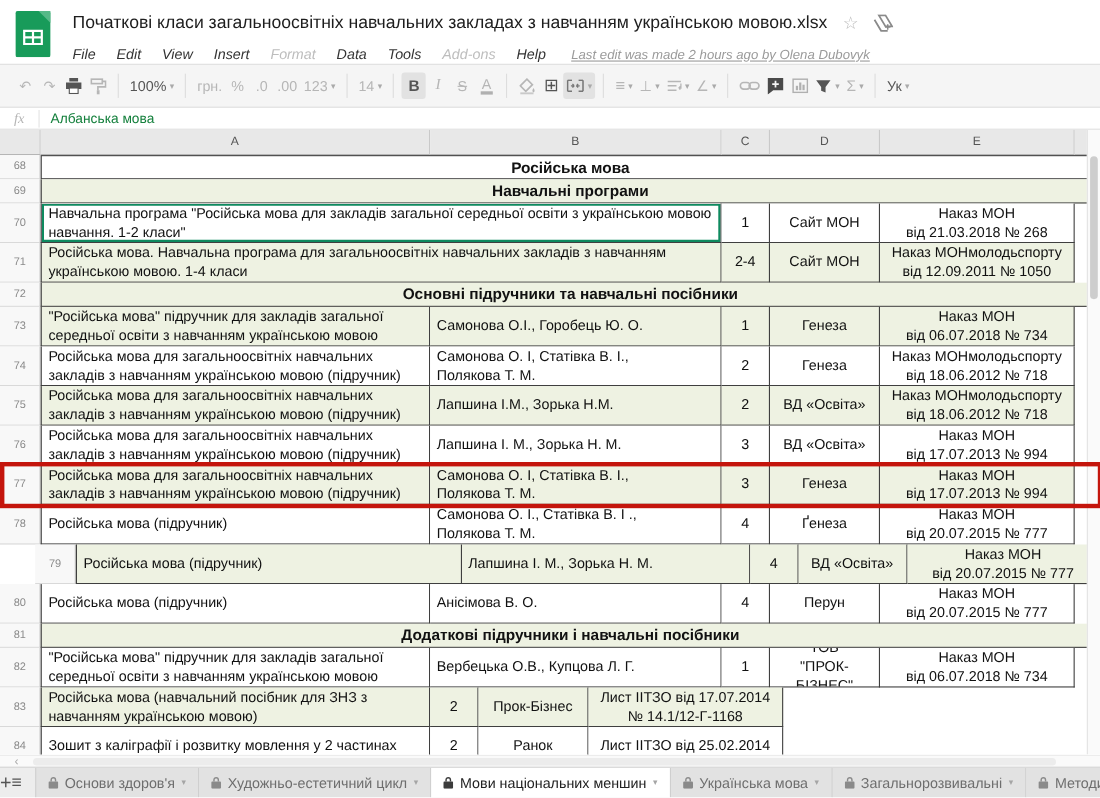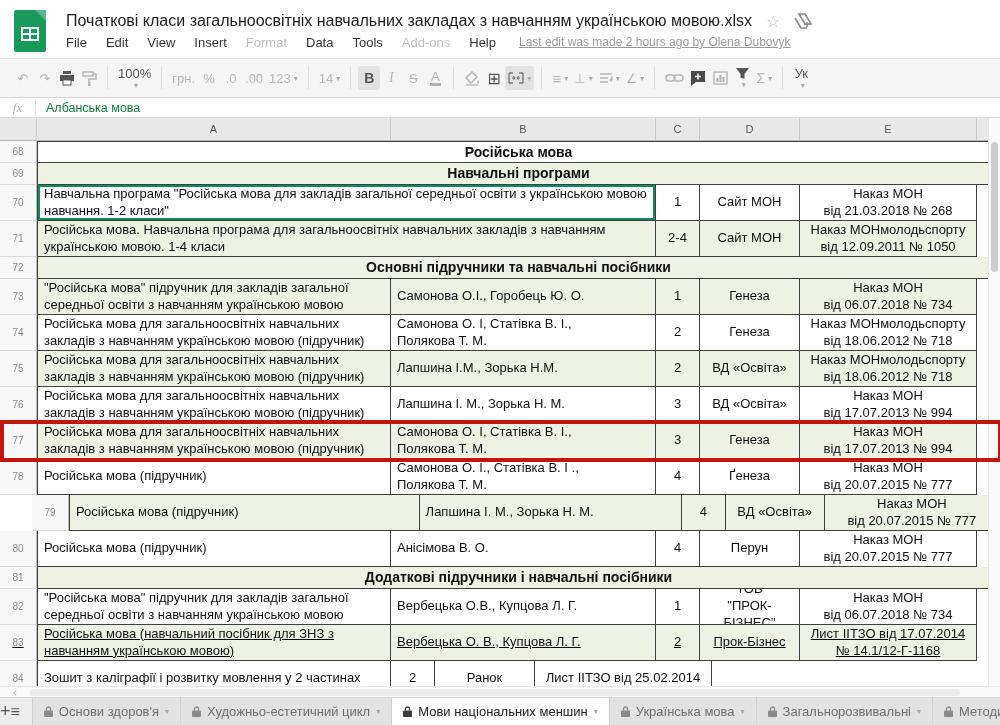--- a/index.html
+++ b/index.html
@@ -6,32 +6,32 @@
   html,body { width:1000px; height:725px; overflow:hidden; background:#fff;
     font-family:"Liberation Sans", sans-serif; }
 
   
   .titlebar { height:58px; display:flex; align-items:flex-start; padding:8px 12px 0 14px; background:#fff; }
   .logo { width:32px; height:42px; margin-right:20px; margin-top:2px; }
   .tmain { flex:1; }
   .trow1 { display:flex; align-items:center; height:26px; }
   .doc-title { font-size:16px; color:#1d1d1d; margin-right:14px; white-space:nowrap; }
   .star { font-size:16px; color:#b9b9b9; margin-right:12px; }
-  .trow2 { display:flex; align-items:flex-start; height:22px; margin-top:1px; }
+  .trow2 { display:flex; align-items:flex-end; height:22px; margin-top:1px;font-style:italic; }
   .menu-item { font-size:13px; color:#333; margin-right:19px; cursor:pointer; }
   .menu-item.dis { color:#bdbdbd; }
   .last-edit { font-size:12px; color:#9a9a9a; text-decoration:underline; margin-left:4px; }
 
   
   .toolbar { height:40px; background:#f5f5f5; border-top:1px solid #e0e0e0; border-bottom:1px solid #d9d9d9;
     display:flex; align-items:center; padding:0 12px; }
   .tb { min-width:22px; height:24px; display:flex; align-items:center; justify-content:center;
     border-radius:3px; font-size:13px; color:#8a8a8a; padding:0 3px; cursor:pointer; }
   .tb.lt { color:#b6b6b6; }
-  .tb.dk { color:#555;flex-direction:column; }
+  .tb.dk { color:#555; }
   .tb.pressed { background:#e2e2e2; }
   .tb .car { font-size:8px; color:#aaa; margin-left:3px; }
   .sep { width:1px; height:22px; background:#ddd; margin:0 7px; flex:0 0 auto; }
   .bold-b { font-weight:bold; font-size:14px; }
   .ital-i { font-style:italic; font-family:"Liberation Serif",serif; font-size:14px; }
   .strike-s { text-decoration:line-through; font-size:13px; }
   .icoA { display:flex; flex-direction:column; align-items:center; line-height:11px; }
   .icoA .bar { width:11px; height:3px; background:#b0b0b0; margin-top:1px; }
   .uk { font-size:13px; color:#444; }
 
@@ -372,24 +372,23 @@
       <div class="row" style="height: 36px;">
         <div class="rn">82</div>
         <div class="cell ca bg-white first">"Російська мова"  підручник для закладів загальної середньої освіти з навчанням українською мовою</div>
         <div class="cell cb bg-white">Вербецька О.В., Купцова Л. Г.</div>
         <div class="cell cc bg-white">1</div>
         <div class="cell cd bg-white">ТОВ
 "ПРОК-БІЗНЕС"</div>
         <div class="cell ce bg-white">Наказ МОН
 від 06.07.2018 № 734</div>
       </div>
-      <div class="row" style="height: 36px; text-decoration: underline;">
+      <div class="row" style="height: 36px;">
         <div class="rn">83</div>
         <div class="cell ca bg-green first">Російська мова (навчальний посібник для ЗНЗ з навчанням українською мовою)</div>
-        <div class="cell cb bg-green">Вербецька О. В., Купцова Л. Г.</div>
         <div class="cell cc bg-green">2</div>
         <div class="cell cd bg-green">Прок-Бізнес</div>
         <div class="cell ce bg-green">Лист ІІТЗО від 17.07.2014
 № 14.1/12-Г-1168</div>
       </div>
       <div class="row" style="height: 36px;">
         <div class="rn">84</div>
         <div class="cell ca bg-white first">Зошит з каліграфії і розвитку мовлення у 2 частинах</div>
         <div class="cell cc bg-white">2</div>
         <div class="cell cd bg-white">Ранок</div>

